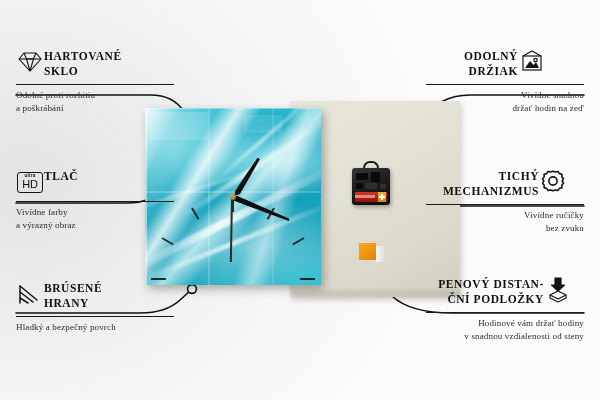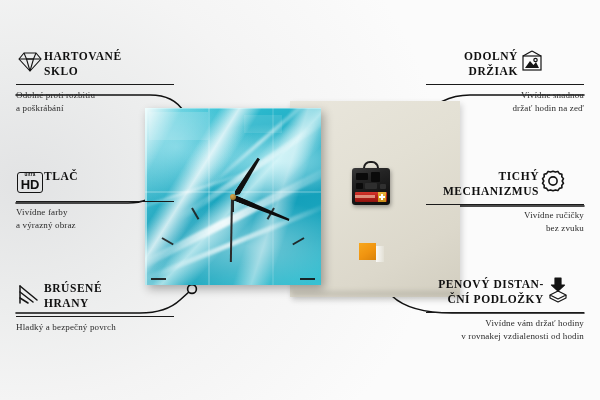--- a/index.html
+++ b/index.html
@@ -287,22 +287,22 @@
   }
   .hd-ultra {
     font-family: "Liberation Sans", sans-serif;
     font-size: 4.6px;
     font-weight: 700;
     letter-spacing: .2px;
     color: #141414;
   }
   .hd-main {
     font-family: "Liberation Sans", sans-serif;
-    font-size: 13px;
-    font-weight: 700;
+    font-size: 11px;
+    font-weight: 400;
     letter-spacing: -.2px;
     color: #0d0d0d;
     margin-top: .5px;
   }
 </style>
 </head>
 <body>
 
 <div id="stage">
 
@@ -526,18 +526,18 @@
           <path d="M6 18 L6 21 L14 25 L22 21 L22 18"></path>
         </svg>
       </div>
       <div class="feat-title">
         <div>PENOVÝ DISTAN-</div>
         <div>ČNÍ PODLOŽKY</div>
       </div>
     </div>
     <div class="feat-rule"></div>
     <div class="feat-desc">
-      <div>Vivídne vám držať hodiny</div>
-      <div>v rovnakej vzdialenosti od hodin</div>
+      <div>Hodinové vám držať hodiny</div>
+      <div>v snadnou vzdialenosti od steny</div>
     </div>
   </div>
 
 </div>
 
 </body></html>

